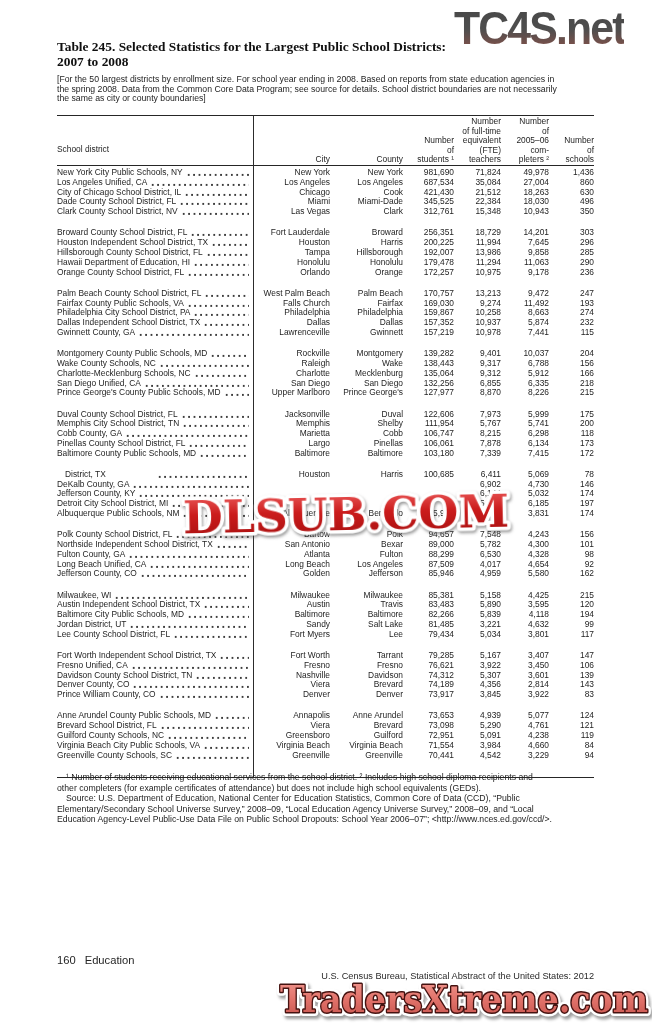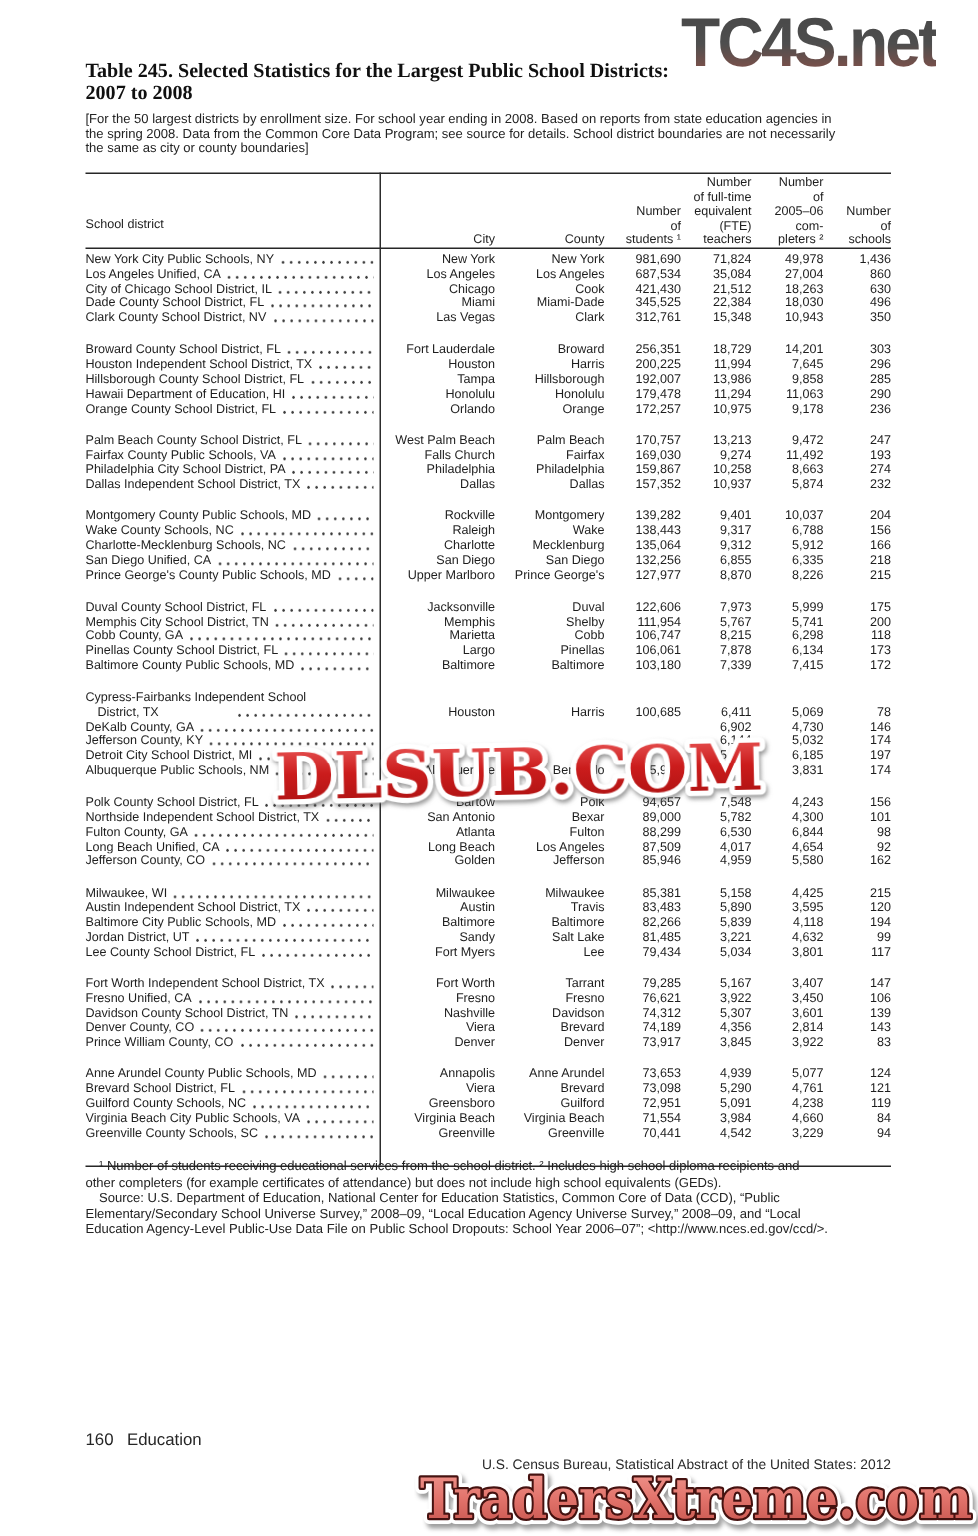--- a/index.html
+++ b/index.html
@@ -267,20 +267,32 @@
               <span class="nm">Dallas Independent School District, TX</span>
               <span class="lead"></span>
             </div>
             <div class="c num">Dallas</div>
             <div class="c num">Dallas</div>
             <div class="c num">157,352</div>
             <div class="c num">10,937</div>
             <div class="c num">5,874</div>
             <div class="c num">232</div>
           </div>
+          <div class="row">
+            <div class="c dist">
+              <span class="nm">Gwinnett County, GA</span>
+              <span class="lead"></span>
+            </div>
+            <div class="c num">Lawrenceville</div>
+            <div class="c num">Gwinnett</div>
+            <div class="c num">157,219</div>
+            <div class="c num">10,978</div>
+            <div class="c num">7,441</div>
+            <div class="c num">115</div>
+          </div>
         </div>
         <div class="group">
           <div class="row">
             <div class="c dist">
               <span class="nm">Montgomery County Public Schools, MD</span>
               <span class="lead"></span>
             </div>
             <div class="c num">Rockville</div>
             <div class="c num">Montgomery</div>
             <div class="c num">139,282</div>
@@ -394,25 +406,20 @@
             <div class="c num">Baltimore</div>
             <div class="c num">Baltimore</div>
             <div class="c num">103,180</div>
             <div class="c num">7,339</div>
             <div class="c num">7,415</div>
             <div class="c num">172</div>
           </div>
         </div>
         <div class="group">
           <div class="row">
-            <div class="c dist span">
-              <span class="nm">Cypress-Fairbanks Independent School</span>
-            </div>
-          </div>
-          <div class="row">
             <div class="c dist ind">
               <span class="nm">District, TX</span>
               <span class="lead"></span>
             </div>
             <div class="c num">Houston</div>
             <div class="c num">Harris</div>
             <div class="c num">100,685</div>
             <div class="c num">6,411</div>
             <div class="c num">5,069</div>
             <div class="c num">78</div>
@@ -493,21 +500,21 @@
           </div>
           <div class="row">
             <div class="c dist">
               <span class="nm">Fulton County, GA</span>
               <span class="lead"></span>
             </div>
             <div class="c num">Atlanta</div>
             <div class="c num">Fulton</div>
             <div class="c num">88,299</div>
             <div class="c num">6,530</div>
-            <div class="c num">6,844</div>
+            <div class="c num">4,328</div>
             <div class="c num">98</div>
           </div>
           <div class="row">
             <div class="c dist">
               <span class="nm">Long Beach Unified, CA</span>
               <span class="lead"></span>
             </div>
             <div class="c num">Long Beach</div>
             <div class="c num">Los Angeles</div>
             <div class="c num">87,509</div>

